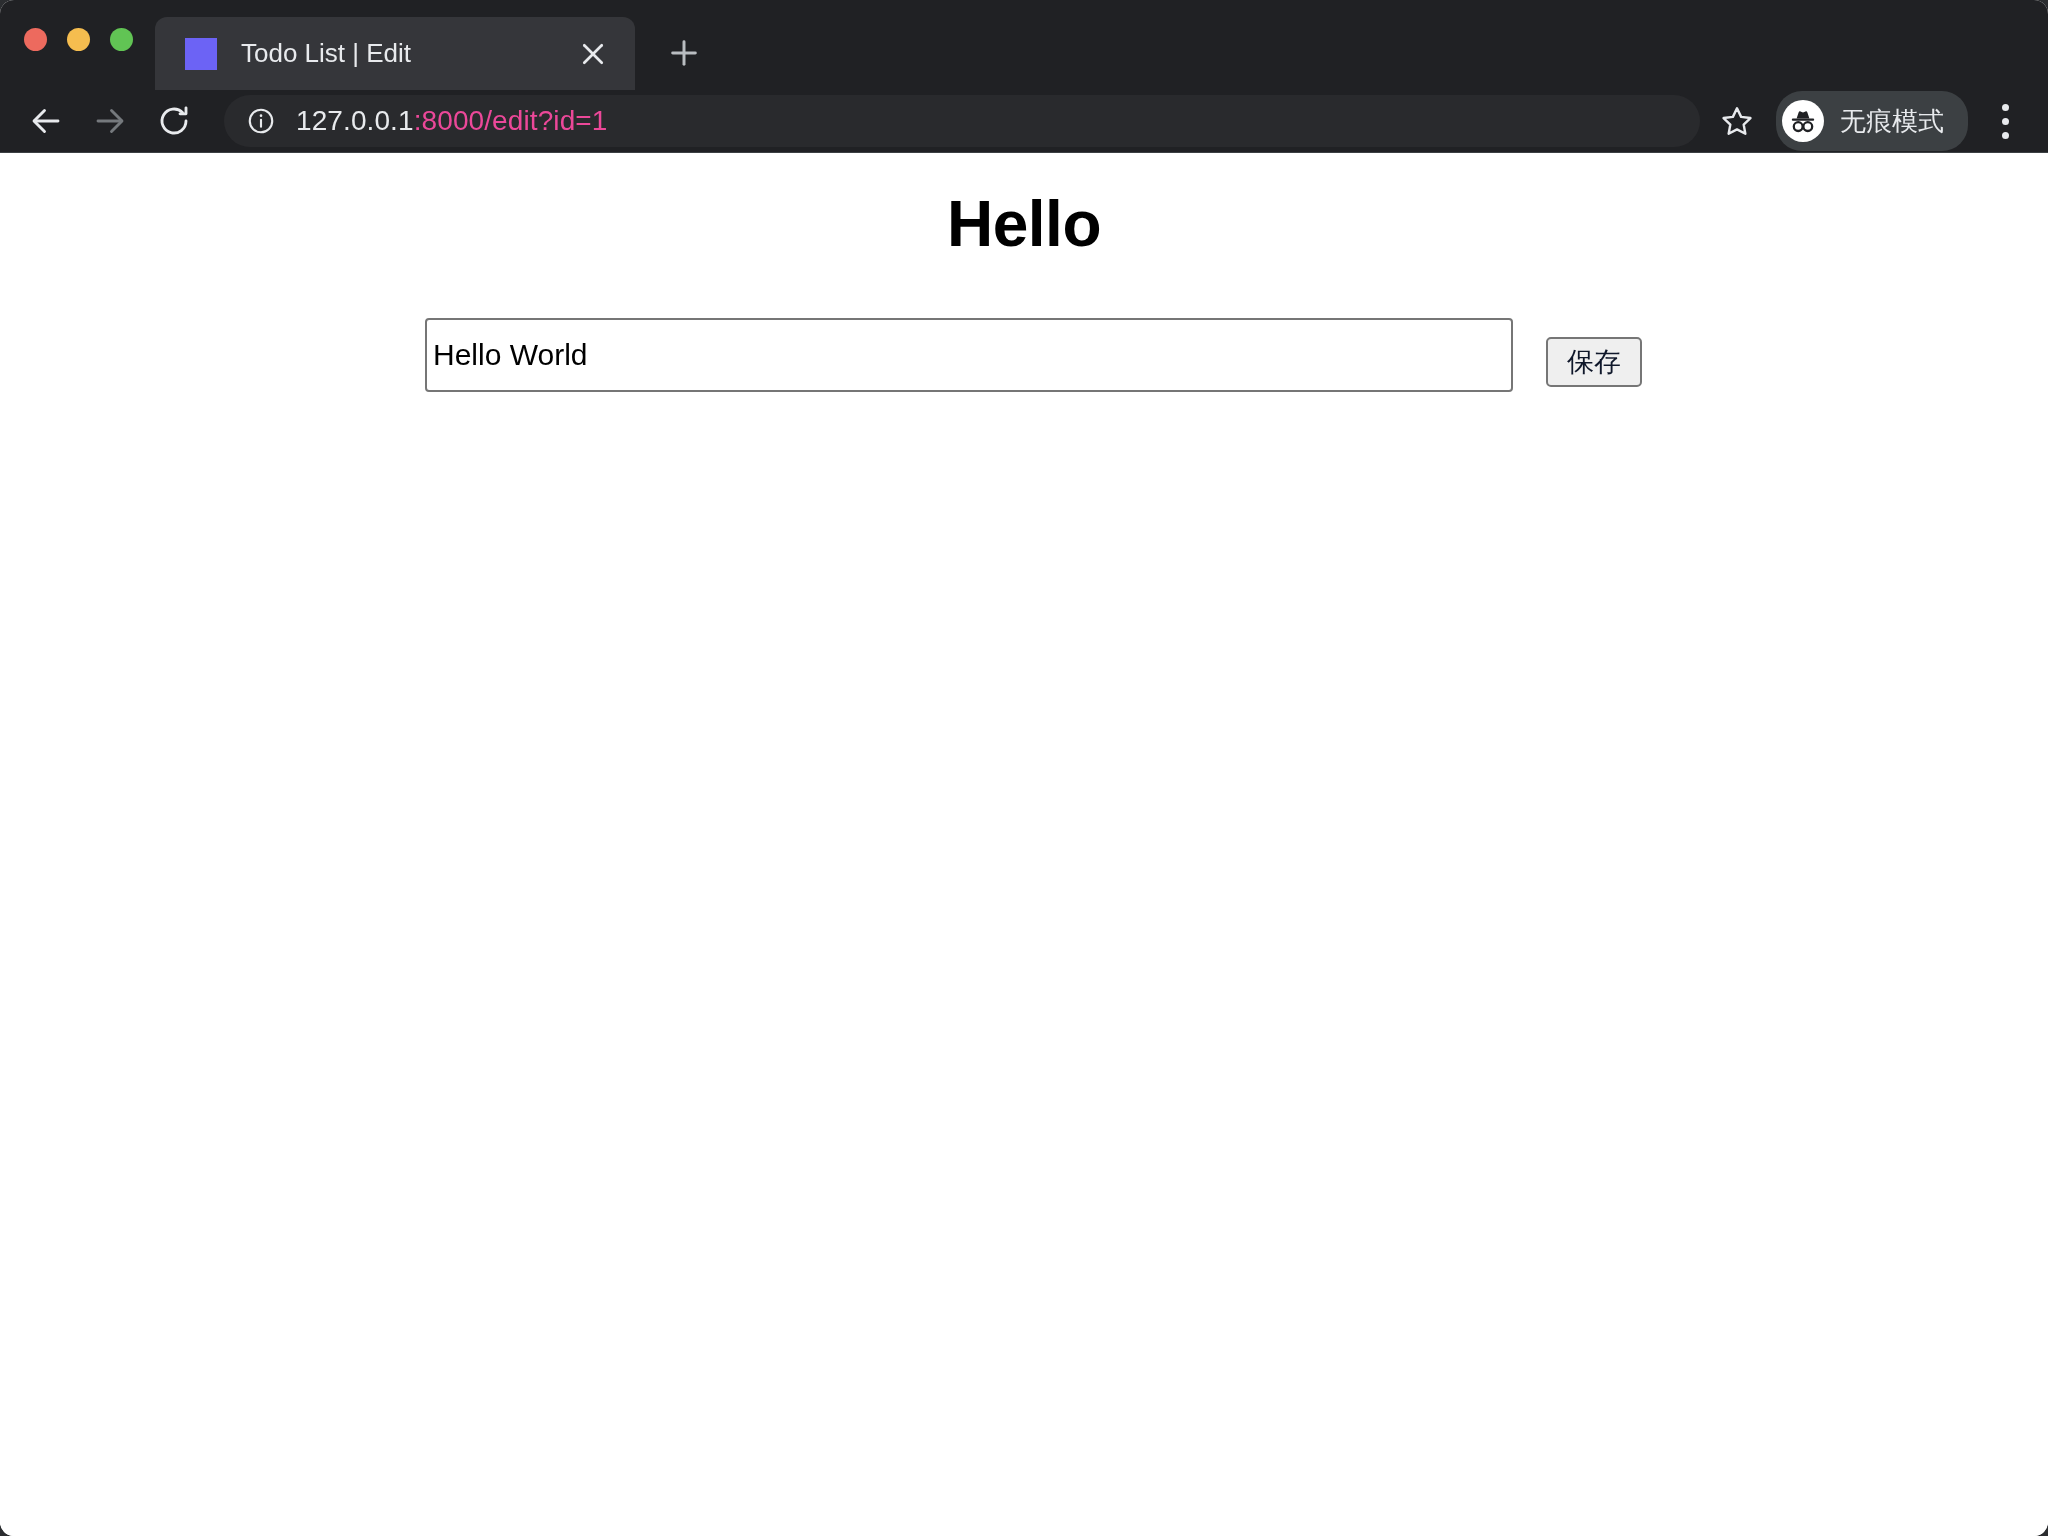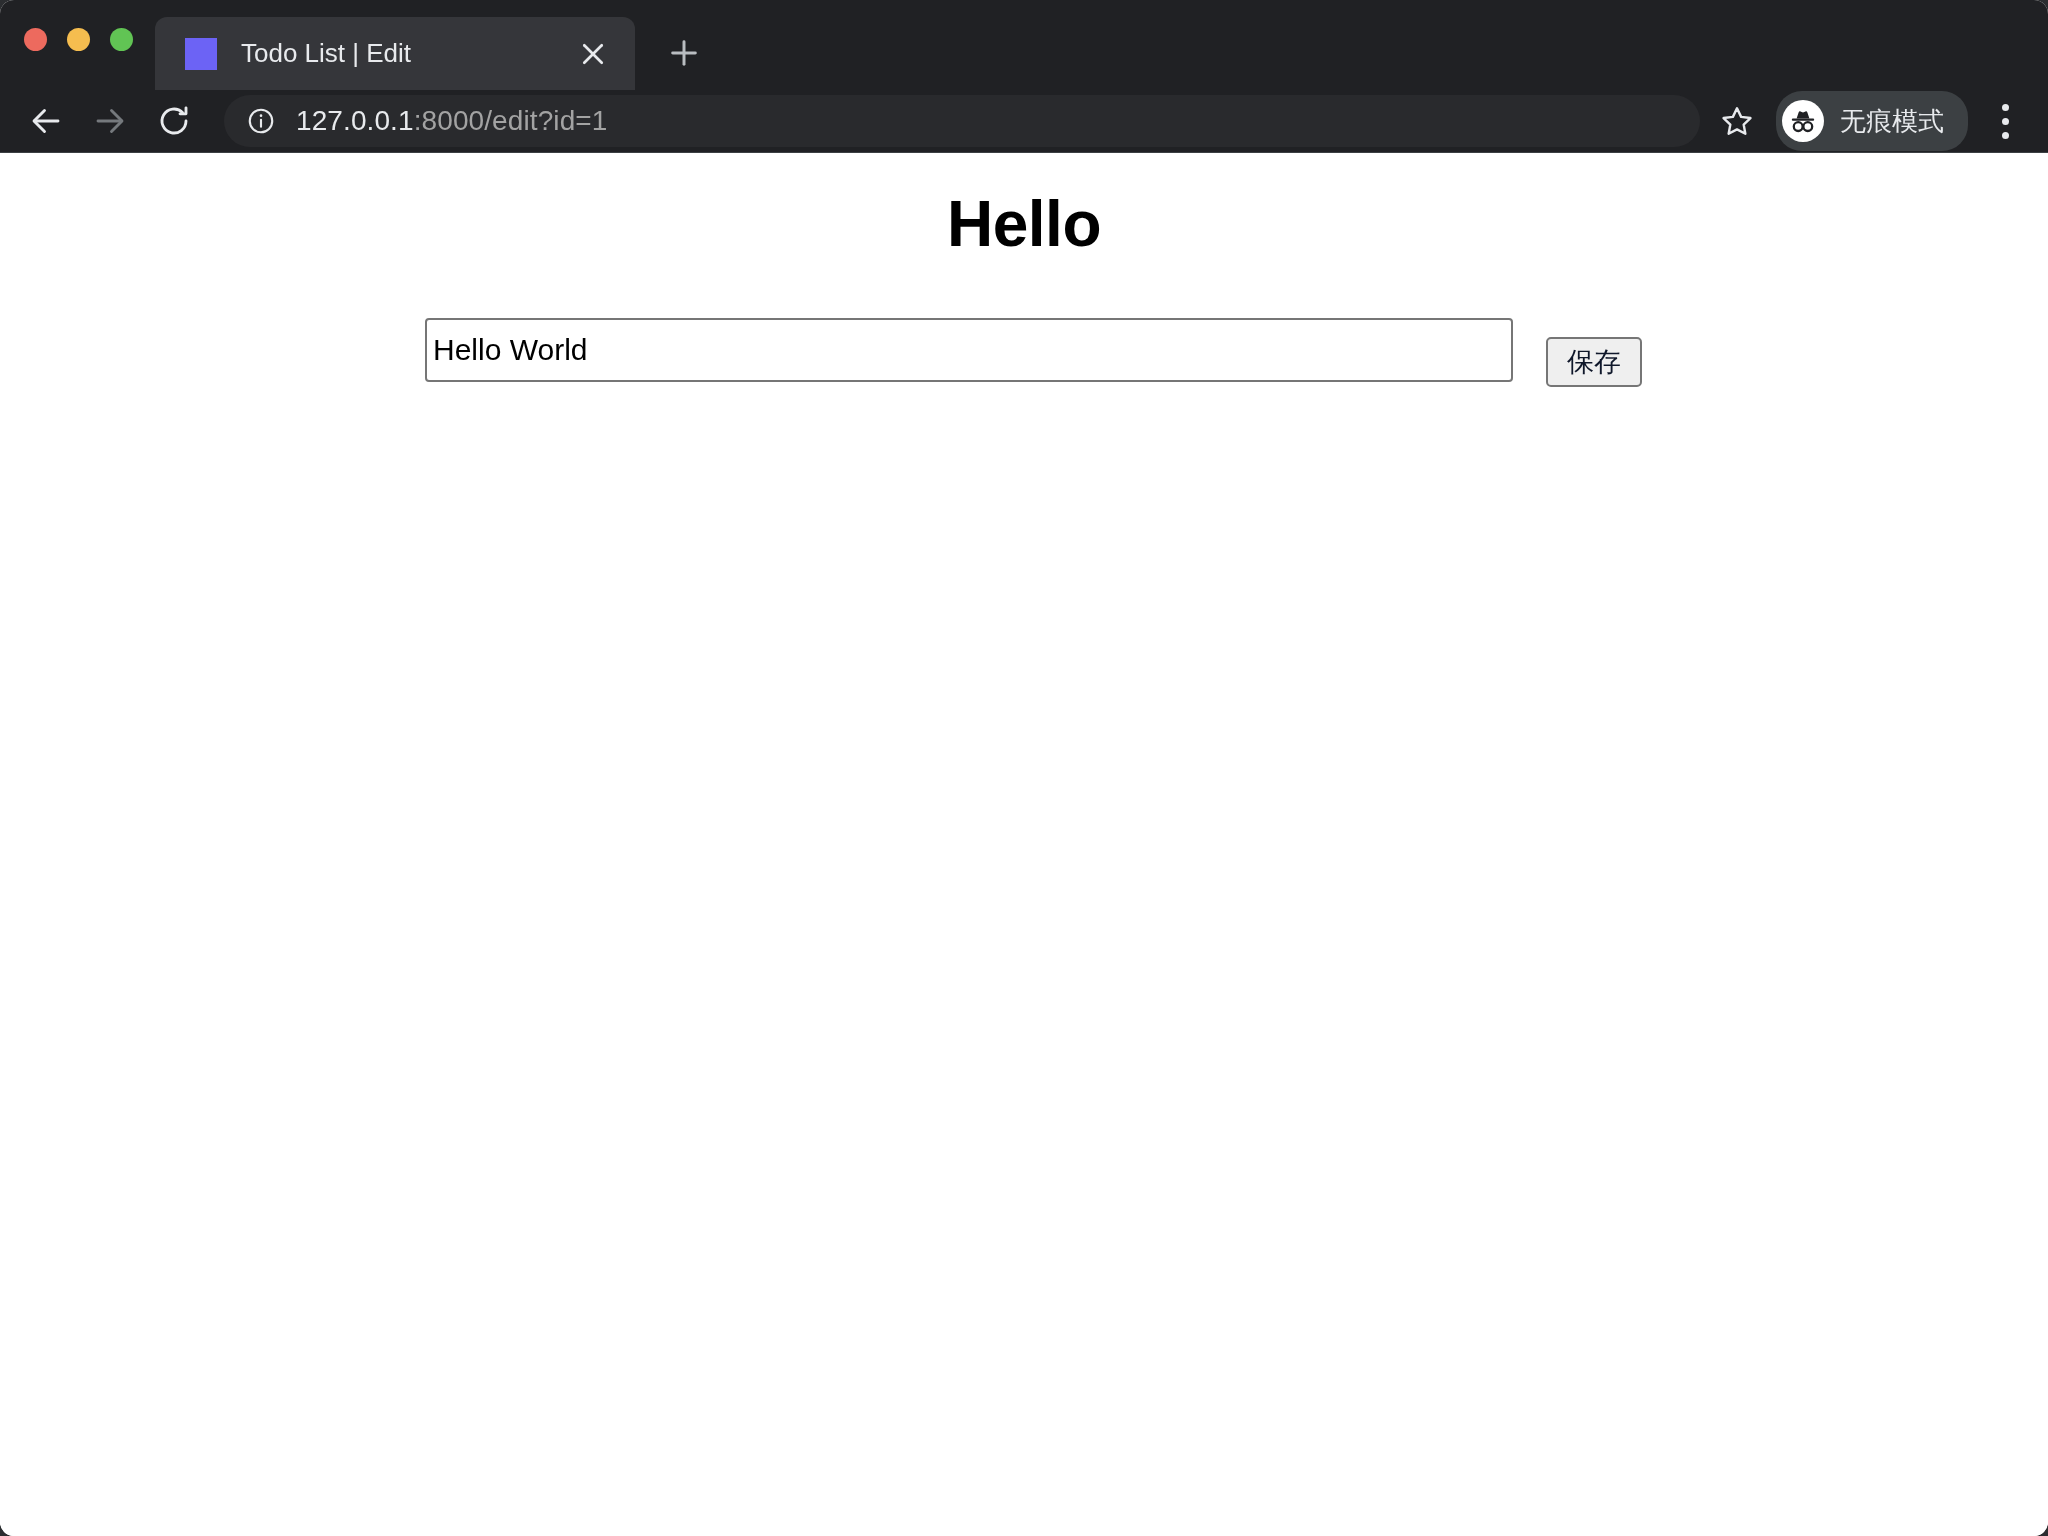--- a/index.html
+++ b/index.html
@@ -137,21 +137,21 @@
   #info-icon { flex: none; display:flex; align-items:center; }
   #url-text {
     margin-left: 20px;
     font-size: 28px;
     color: #e8eaed;
     white-space: nowrap;
     overflow: hidden;
     flex: 1;
     letter-spacing: 0.1px;
   }
-  #url-text .dim { color: #a3a3a3; }
+  #url-text .dim { color: #ec4899; }
 
   #star-btn {
     width: 54px; height: 54px;
     flex: none;
     display: flex; align-items: center; justify-content: center;
     border-radius: 50%;
     margin-right: 12px;
   }
 
   #incognito-badge {
@@ -217,21 +217,21 @@
 
   #edit-form {
     display: flex;
     align-items: flex-start;
     margin-top: 60px;
     padding-left: 425px;
   }
 
   #todo-input {
     width: 1088px;
-    height: 64px;
+    height: 74px;
     border: 2px solid #767676;
     border-radius: 4px;
     background: #ffffff;
     font-family: "Liberation Sans", sans-serif;
     font-size: 30px;
     color: #000000;
     padding: 0 6px;
     outline: none;
   }
 

